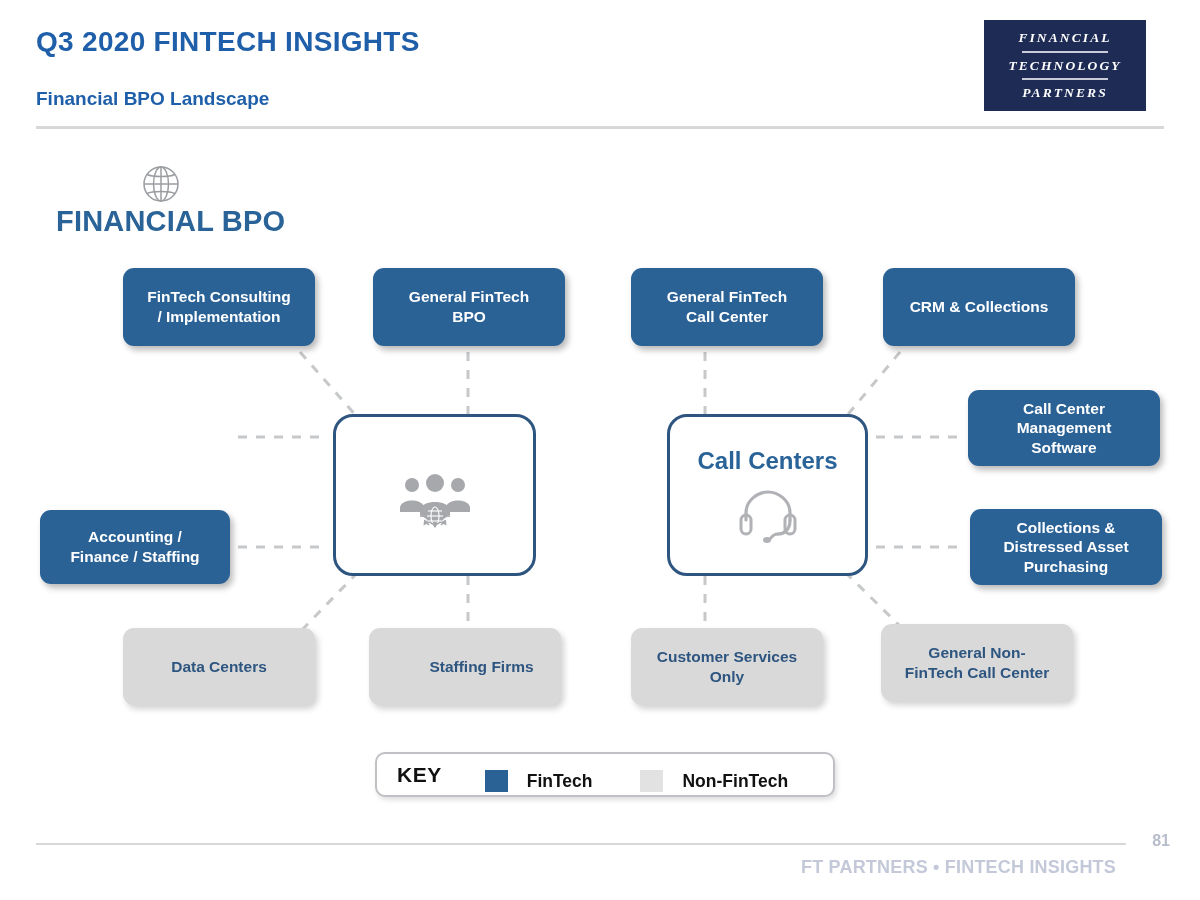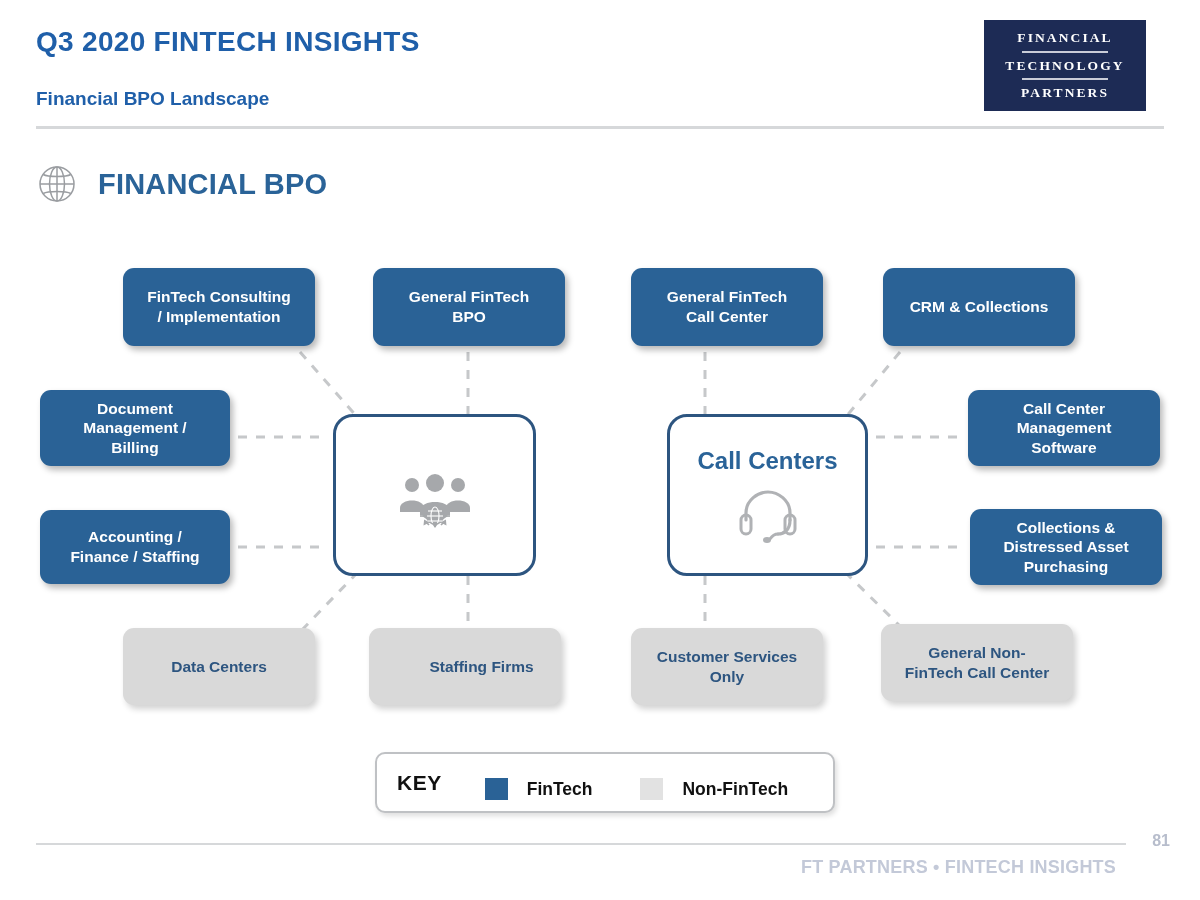--- a/index.html
+++ b/index.html
@@ -53,20 +53,21 @@
     height: 91px;
     background: #1d2b55;
     color: #ffffff;
     font-family: "Liberation Serif", serif;
     display: flex;
     flex-direction: column;
     align-items: center;
     justify-content: center;
     box-sizing: border-box;
     padding: 6px 0;
+    font-style: italic;
   }
   #ftp-logo .logo-line {
     font-size: 13.5px;
     letter-spacing: 2.1px;
     font-weight: bold;
     line-height: 1.15;
     text-align: center;
   }
   #ftp-logo .logo-rule {
     width: 86px;
@@ -75,20 +76,21 @@
     margin: 5px 0;
   }
 
   
   #section-header {
     position: absolute;
     left: 36px;
     top: 163px;
     display: flex;
     align-items: center;
+    flex-direction: column;
   }
   #section-header .globe {
     width: 42px;
     height: 42px;
     flex: none;
   }
   #section-title {
     margin-left: 20px;
     font-size: 29px;
     font-weight: bold;
@@ -161,21 +163,21 @@
   .hub .hub-icon {
     margin-top: 10px;
   }
 
   
   #key-box {
     position: absolute;
     left: 375px;
     top: 752px;
     width: 460px;
-    height: 61px;
+    height: 45px;
     box-sizing: border-box;
     background: #ffffff;
     border: 2px solid #bfc1c4;
     border-radius: 10px;
     display: flex;
     align-items: center;
     box-shadow: 2px 3px 5px rgba(0,0,0,0.13);
   }
   #key-label {
     font-size: 21px;
@@ -296,25 +298,20 @@
 
   <div class="node fintech" style="left:631px; top:268px; width:192px; height:78px;">
     <span>General FinTech
 Call Center</span>
   </div>
 
   <div class="node fintech" style="left:883px; top:268px; width:192px; height:78px;">
     <span>CRM &amp; Collections</span>
   </div>
 
-  <div class="node fintech" style="left:40px; top:390px; width:190px; height:76px;">
-    <span>Document
-Management /
-Billing</span>
-  </div>
 
   <div class="node fintech" style="left:40px; top:510px; width:190px; height:74px;">
     <span>Accounting /
 Finance / Staffing</span>
   </div>
 
   <div class="node fintech" style="left:968px; top:390px; width:192px; height:76px;">
     <span>Call Center
 Management
 Software</span>

